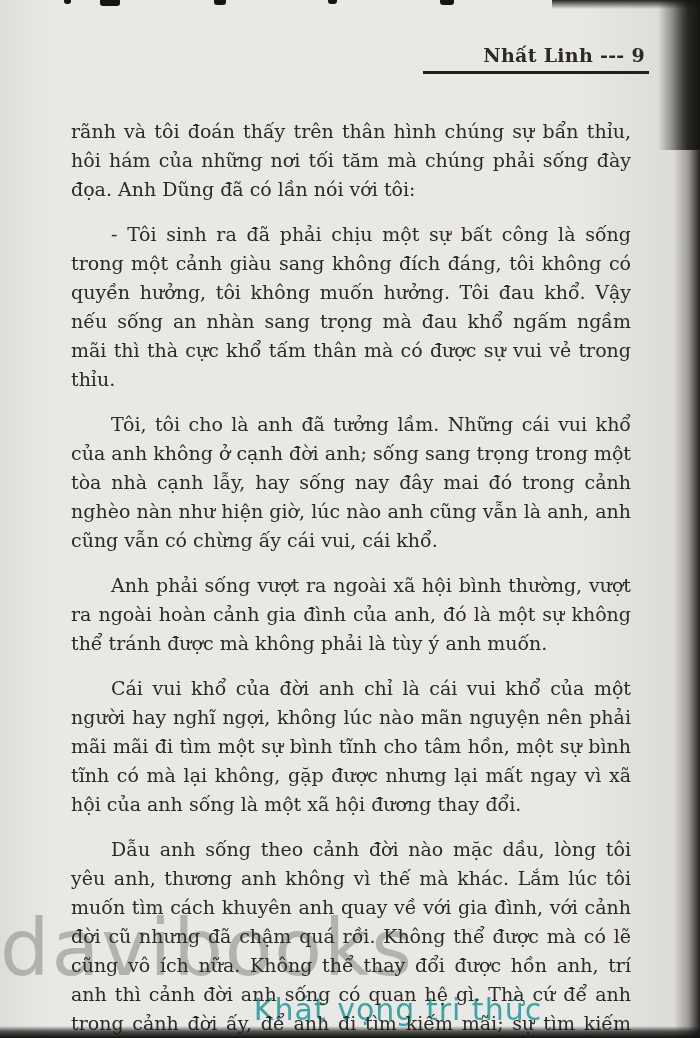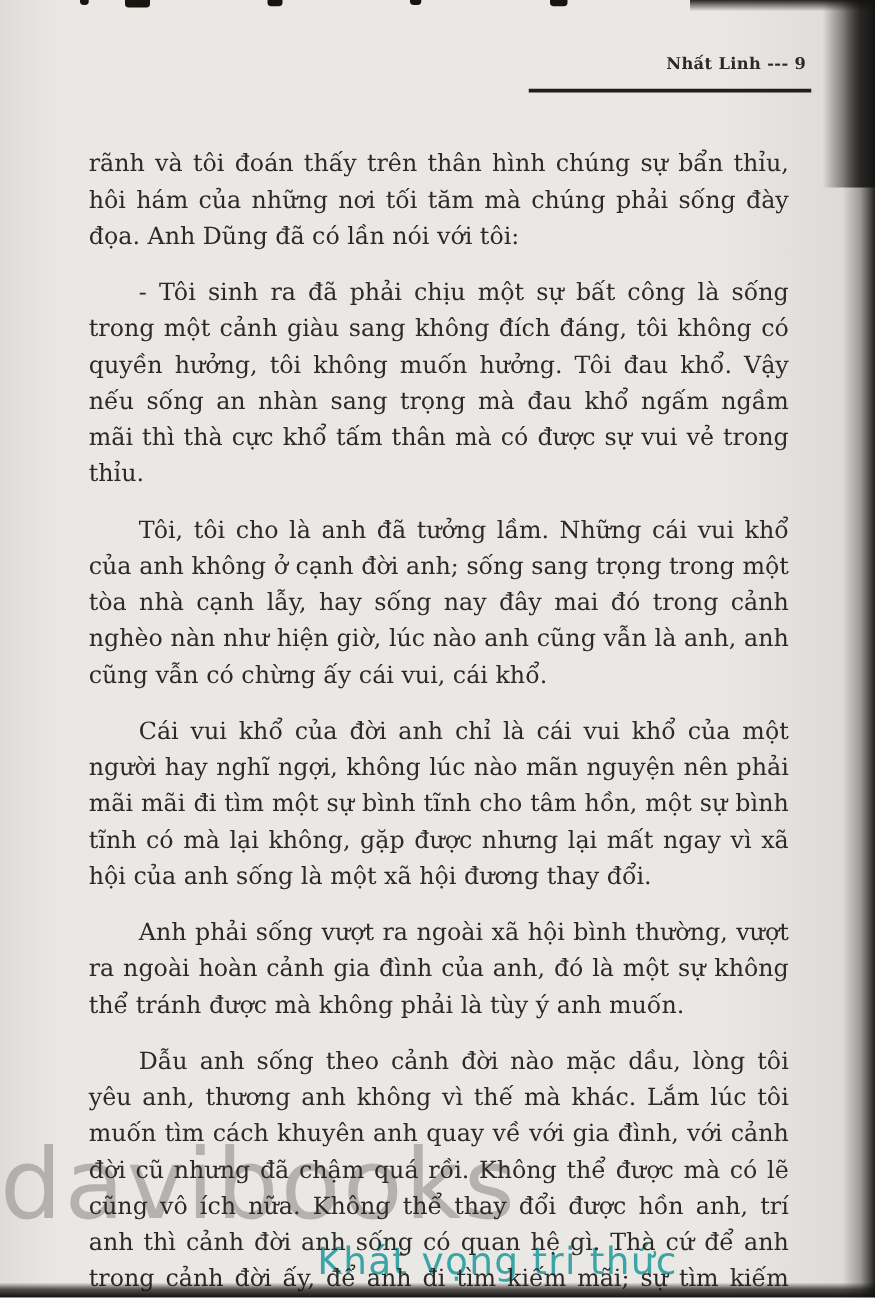--- a/index.html
+++ b/index.html
@@ -12,21 +12,21 @@
     color:var(--text,#2b2a26);
     overflow:hidden;
   }
   .page::before{
     content:"";position:absolute;inset:0;pointer-events:none;
     background:linear-gradient(to right,rgba(0,0,0,0.05),rgba(0,0,0,0) 7%,rgba(0,0,0,0) 82%,rgba(0,0,0,0.06) 97%);
   }
   
   .header-text{
     position:absolute;top:44px;right:55px;
-    font-size:13px;font-weight:bold;letter-spacing:.3px;
+    font-size:19px;font-weight:bold;letter-spacing:.3px;
   }
   .header-rule{
     position:absolute;top:71px;right:51px;
     width:226px;height:3px;background:#201f1c;
   }
   
   .body-text{
     position:absolute;top:101px;left:55px;width:592px;
     font-size:19px;line-height:29px;text-align:justify;
     z-index:2;
@@ -78,22 +78,22 @@
 
 <div class="page">
 
   <span class="header-text">Nhất Linh --- 9</span>
   <div class="header-rule"></div>
 
   <div class="body-text">
     <p class="para">rãnh và tôi đoán thấy trên thân hình chúng sự bẩn thỉu, hôi hám của những nơi tối tăm mà chúng phải sống đày đọa. Anh Dũng đã có lần nói với tôi:</p>
     <p class="para indent">- Tôi sinh ra đã phải chịu một sự bất công là sống trong một cảnh giàu sang không đích đáng, tôi không có quyền hưởng, tôi không muốn hưởng. Tôi đau khổ. Vậy nếu sống an nhàn sang trọng mà đau khổ ngấm ngầm mãi thì thà cực khổ tấm thân mà có được sự vui vẻ trong thỉu.</p>
     <p class="para indent">Tôi, tôi cho là anh đã tưởng lầm. Những cái vui khổ của anh không ở cạnh đời anh; sống sang trọng trong một tòa nhà cạnh lẫy, hay sống nay đây mai đó trong cảnh nghèo nàn như hiện giờ, lúc nào anh cũng vẫn là anh, anh cũng vẫn có chừng ấy cái vui, cái khổ.</p>
+    <p class="para indent">Anh phải sống vượt ra ngoài xã hội bình thường, vượt ra ngoài hoàn cảnh gia đình của anh, đó là một sự không thể tránh được mà không phải là tùy ý anh muốn.</p>
     <p class="para indent">Cái vui khổ của đời anh chỉ là cái vui khổ của một người hay nghĩ ngợi, không lúc nào mãn nguyện nên phải mãi mãi đi tìm một sự bình tĩnh cho tâm hồn, một sự bình tĩnh có mà lại không, gặp được nhưng lại mất ngay vì xã hội của anh sống là một xã hội đương thay đổi.</p>
-    <p class="para indent">Anh phải sống vượt ra ngoài xã hội bình thường, vượt ra ngoài hoàn cảnh gia đình của anh, đó là một sự không thể tránh được mà không phải là tùy ý anh muốn.</p>
     <p class="para indent gap">Dẫu anh sống theo cảnh đời nào mặc dầu, lòng tôi yêu anh, thương anh không vì thế mà khác. Lắm lúc tôi muốn tìm cách khuyên anh quay về với gia đình, với cảnh đời cũ nhưng đã chậm quá rồi. Không thể được mà có lẽ cũng vô ích nữa. Không thể thay đổi được hồn anh, trí anh thì cảnh đời anh sống có quan hệ gì. Thà cứ để anh trong cảnh đời ấy, để anh đi tìm kiếm mãi; sự tìm kiếm không bao giờ ngừng ấy có lẽ là sự an ủi độc nhất</p>
   </div>
 
   <div class="wm-brand">davibooks</div>
   <div class="wm-tagline">Khát vọng tri thức</div>
 
   <div class="edge-right"></div>
   <div class="edge-right-top"></div>
   <div class="edge-bottom"></div>
   <div class="top-smudge"></div>

